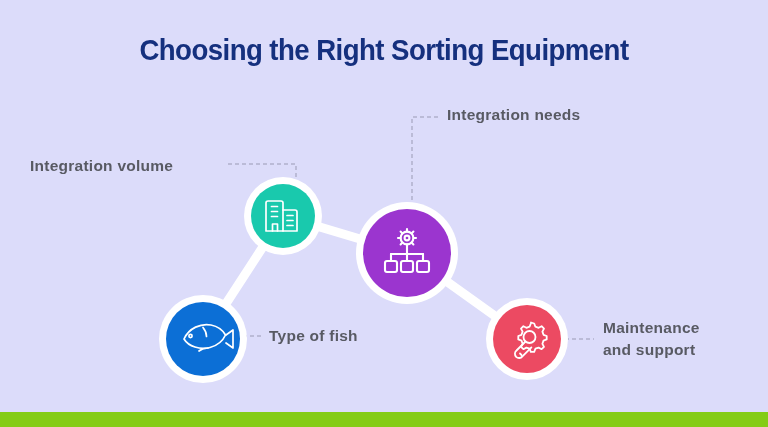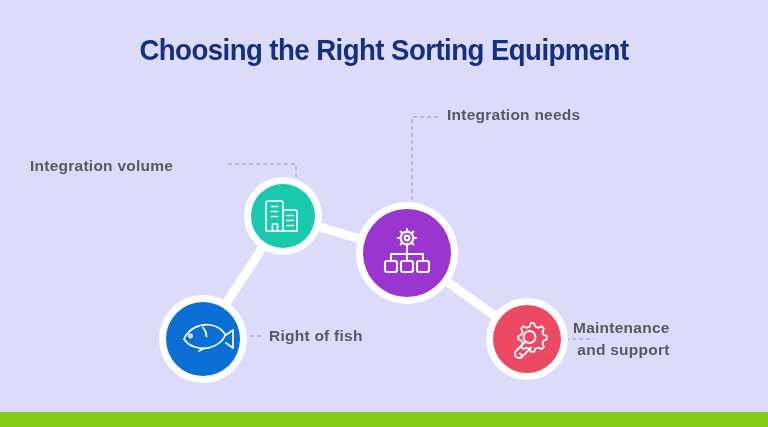--- a/index.html
+++ b/index.html
@@ -57,21 +57,21 @@
     font-size: 15.5px;
     font-weight: bold;
     color: #585a63;
     letter-spacing: 0.25px;
     line-height: 1.42;
     white-space: pre-line;
   }
   #label-production { left: 30px;  top: 155px; }
   #label-integration { left: 447px; top: 104px; }
   #label-fish        { left: 269px; top: 325px; }
-  #label-maintenance { left: 573px; top: 317px; text-align: right; }
+  #label-maintenance { left: 603px; top: 317px; }
 </style>
 </head>
 <body>
 
 <div id="stage">
 
   <div id="canvas-bg"></div>
 
   <div id="title">Choosing the Right Sorting Equipment</div>
 
@@ -168,18 +168,18 @@
                  l 9 -9"></path>
         <path d="M 520 353.5 l 1.5 1.5"></path>
       </g>
     </g>
   </svg>
 
   <div class="node-label" id="label-production">Integration volume</div>
 
   <div class="node-label" id="label-integration">Integration needs</div>
 
-  <div class="node-label" id="label-fish">Right of fish</div>
+  <div class="node-label" id="label-fish">Type of fish</div>
 
   <div class="node-label" id="label-maintenance">Maintenance
 and support</div>
 
 </div>
 
 </body></html>

